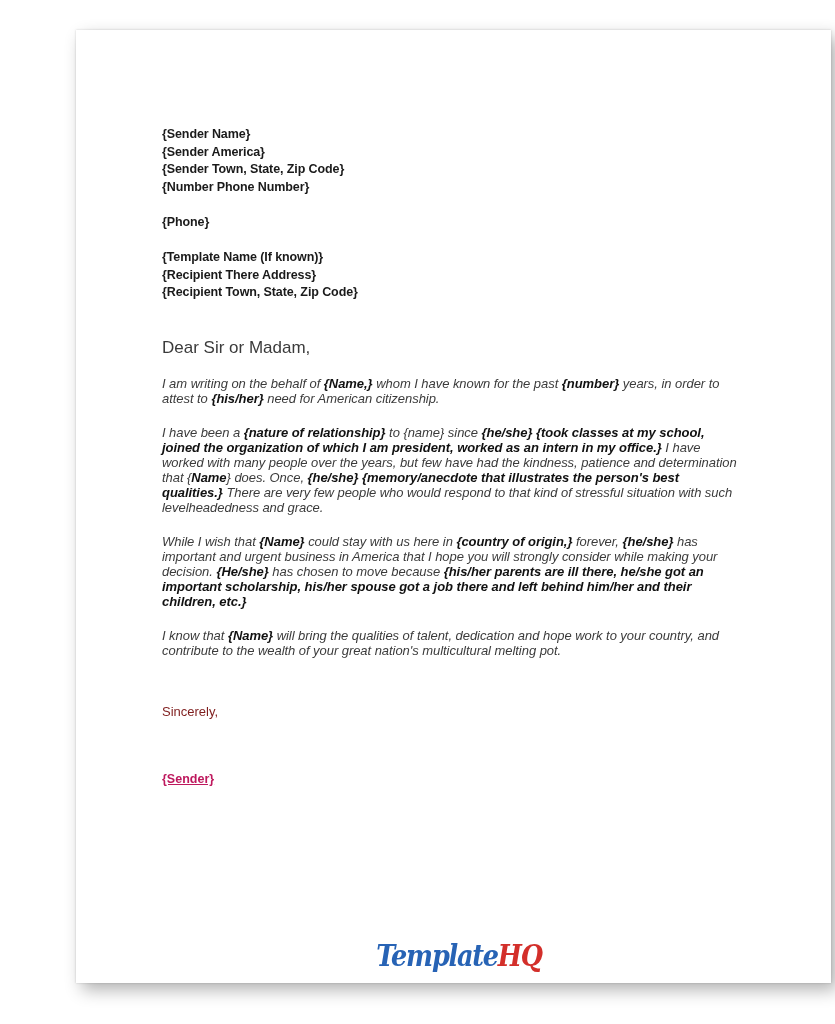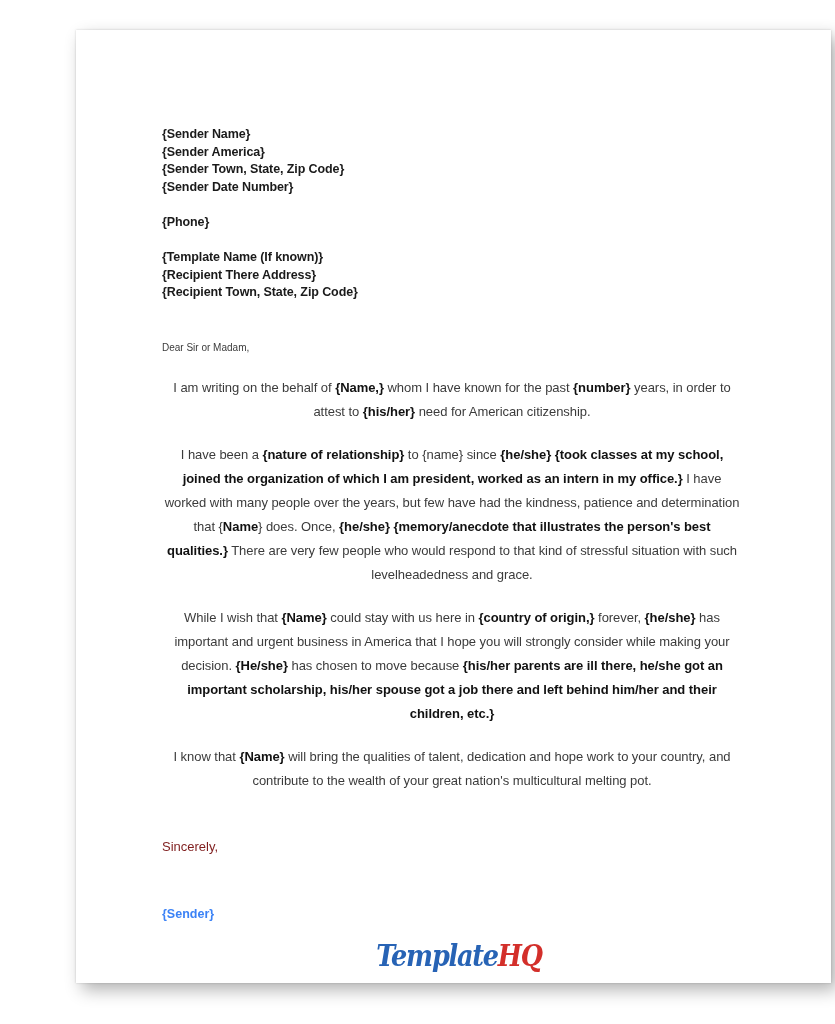--- a/index.html
+++ b/index.html
@@ -45,49 +45,51 @@
     font-weight: bold;
     color: #1a1a1a;
     letter-spacing: -0.1px;
   }
   .addr-line { white-space: pre; }
   .block-gap { height: 17.6px; }
 
   
   .salutation {
     margin-top: 36px;
-    font-size: 10px;
+    font-size: 17px;
     line-height: 19px;
     color: #3b3b3b;
   }
   p.para {
     margin: 0;
     padding: 0;
     margin-top: 19px;
     font-size: 13px;
-    line-height: 24px;
+    line-height: 15px;
     color: #3b3b3b;
     letter-spacing: -0.05px;
-    text-align: center;
+    text-align: left;
+    font-style: italic;
   }
   p.para b, .addr-block b {
     color: #111111;
     font-weight: bold;
   }
   .closing {
     margin-top: 44px;
     font-size: 13px;
     line-height: 19px;
     color: #7f1d1d;
   }
   .signature {
     margin-top: 51px;
     font-size: 12.5px;
     font-weight: bold;
-    color: #3b82f6;
+    color: #be185d;
+    text-decoration: underline;
   }
 
   
   .logo {
     position: absolute;
     left: 0;
     right: 0;
     top: 912px;
     text-align: center;
     line-height: 1;
@@ -110,21 +112,21 @@
 <body>
 
 <div class="canvas">
   <div class="page">
     <div class="page-inner">
 
       <div class="addr-block">
         <div class="addr-line">{Sender Name}</div>
         <div class="addr-line">{Sender America}</div>
         <div class="addr-line">{Sender Town, State, Zip Code}</div>
-        <div class="addr-line">{Sender Date Number}</div>
+        <div class="addr-line">{Number Phone Number}</div>
 
         <div class="block-gap"></div>
 
         <div class="addr-line">{Phone}</div>
 
         <div class="block-gap"></div>
 
         <div class="addr-line">{Template Name (If known)}</div>
         <div class="addr-line">{Recipient There Address}</div>
         <div class="addr-line">{Recipient Town, State, Zip Code}</div>

